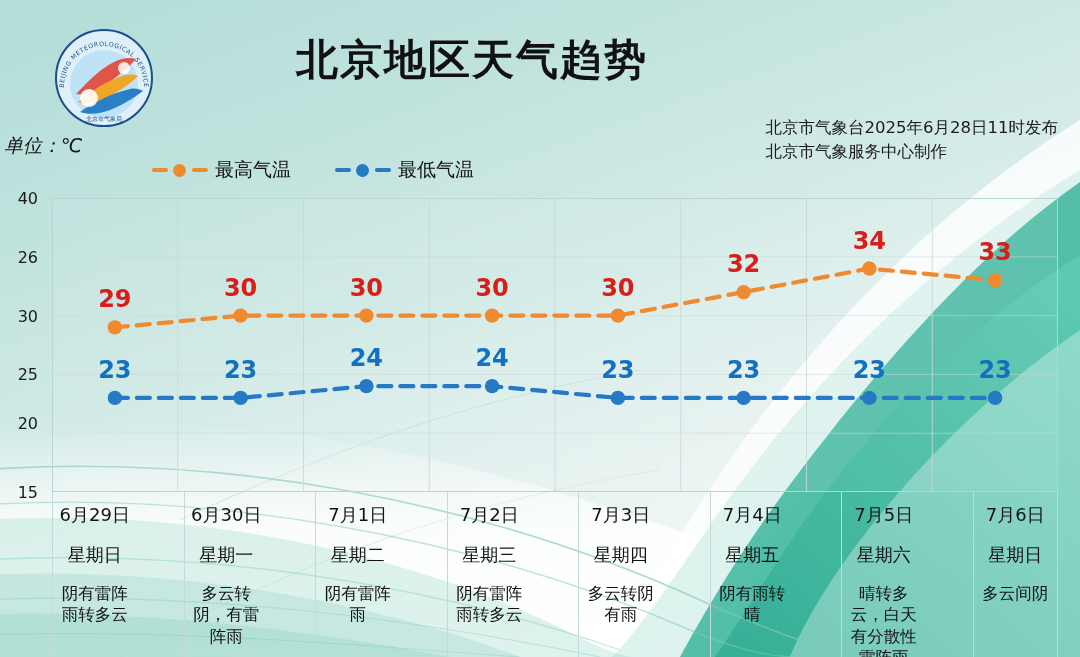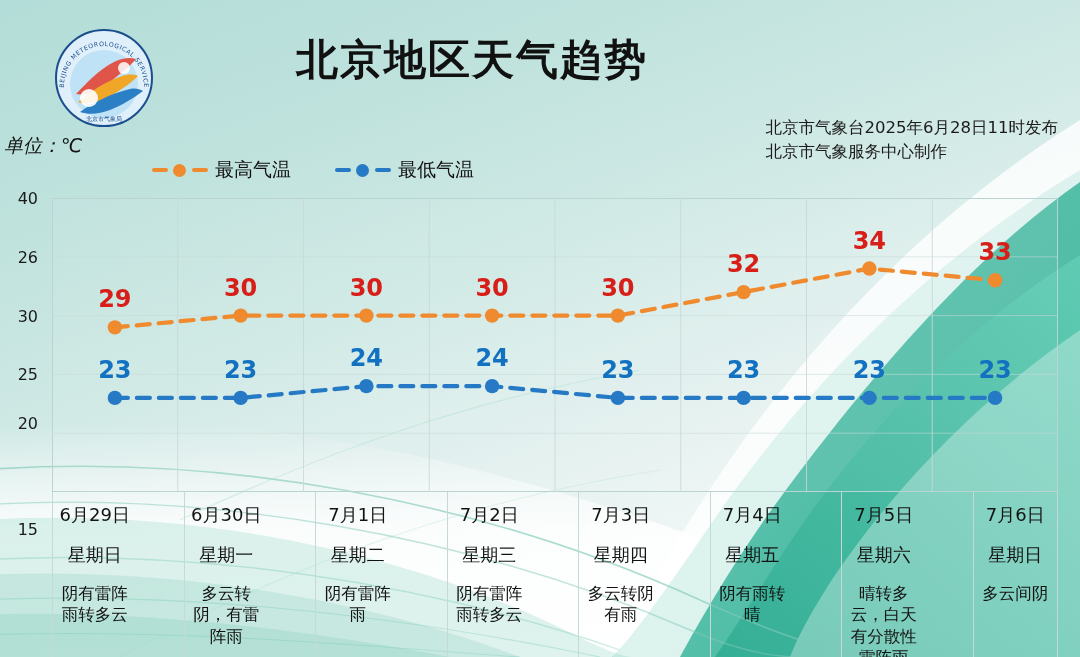--- a/index.html
+++ b/index.html
@@ -292,21 +292,21 @@
       <span>最低气温</span>
     </div>
   </div>
 
   <div class="y-axis" id="y-axis">
       <div class="y-tick" style="top: 0px;">40</div>
       <div class="y-tick" style="top: 58.8px;">26</div>
       <div class="y-tick" style="top: 117.6px;">30</div>
       <div class="y-tick" style="top: 176.4px;">25</div>
       <div class="y-tick" style="top: 225px;">20</div>
-      <div class="y-tick" style="top: 294px; margin-top: 37px;">15</div>
+      <div class="y-tick" style="top: 294px;">15</div>
     </div>
 
   <div class="plot-frame"></div>
 
   <svg class="chart-svg" viewBox="0 0 1006 294" preserveAspectRatio="none" id="chart-svg">
       <line x1="0" y1="58.79999999999999" x2="1006" y2="58.79999999999999" stroke="#c7d9d6" stroke-width="1" opacity="0.55"></line>
       <line x1="0" y1="117.60000000000001" x2="1006" y2="117.60000000000001" stroke="#c7d9d6" stroke-width="1" opacity="0.55"></line>
       <line x1="0" y1="176.4" x2="1006" y2="176.4" stroke="#c7d9d6" stroke-width="1" opacity="0.55"></line>
       <line x1="0" y1="235.20000000000002" x2="1006" y2="235.20000000000002" stroke="#c7d9d6" stroke-width="1" opacity="0.55"></line>
       <line x1="125.75" y1="0" x2="125.75" y2="294" stroke="#c7d9d6" stroke-width="1" opacity="0.85"></line>

